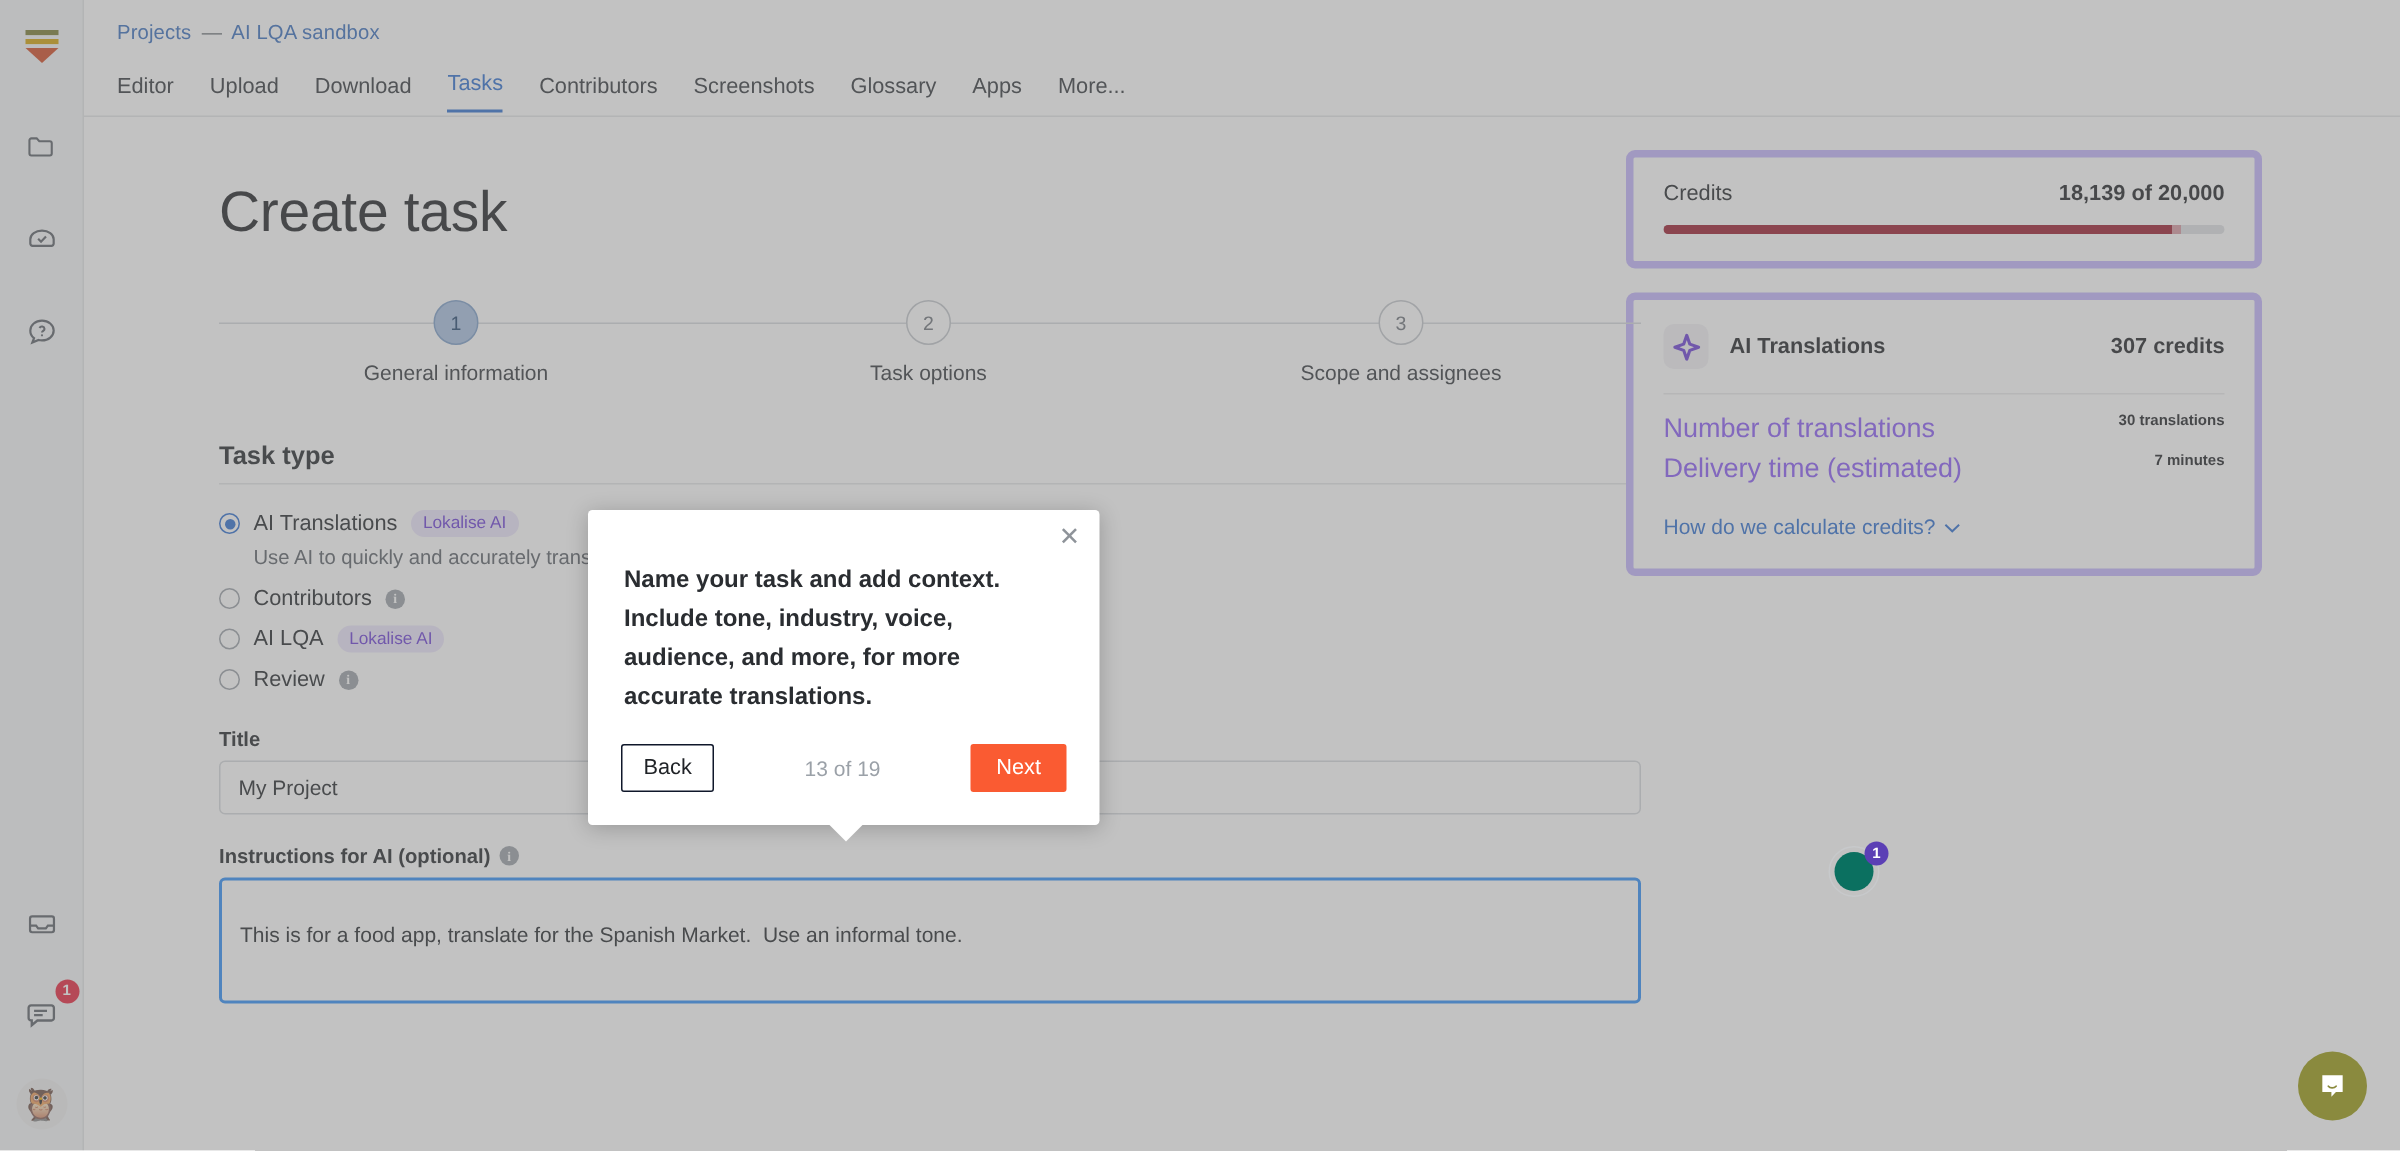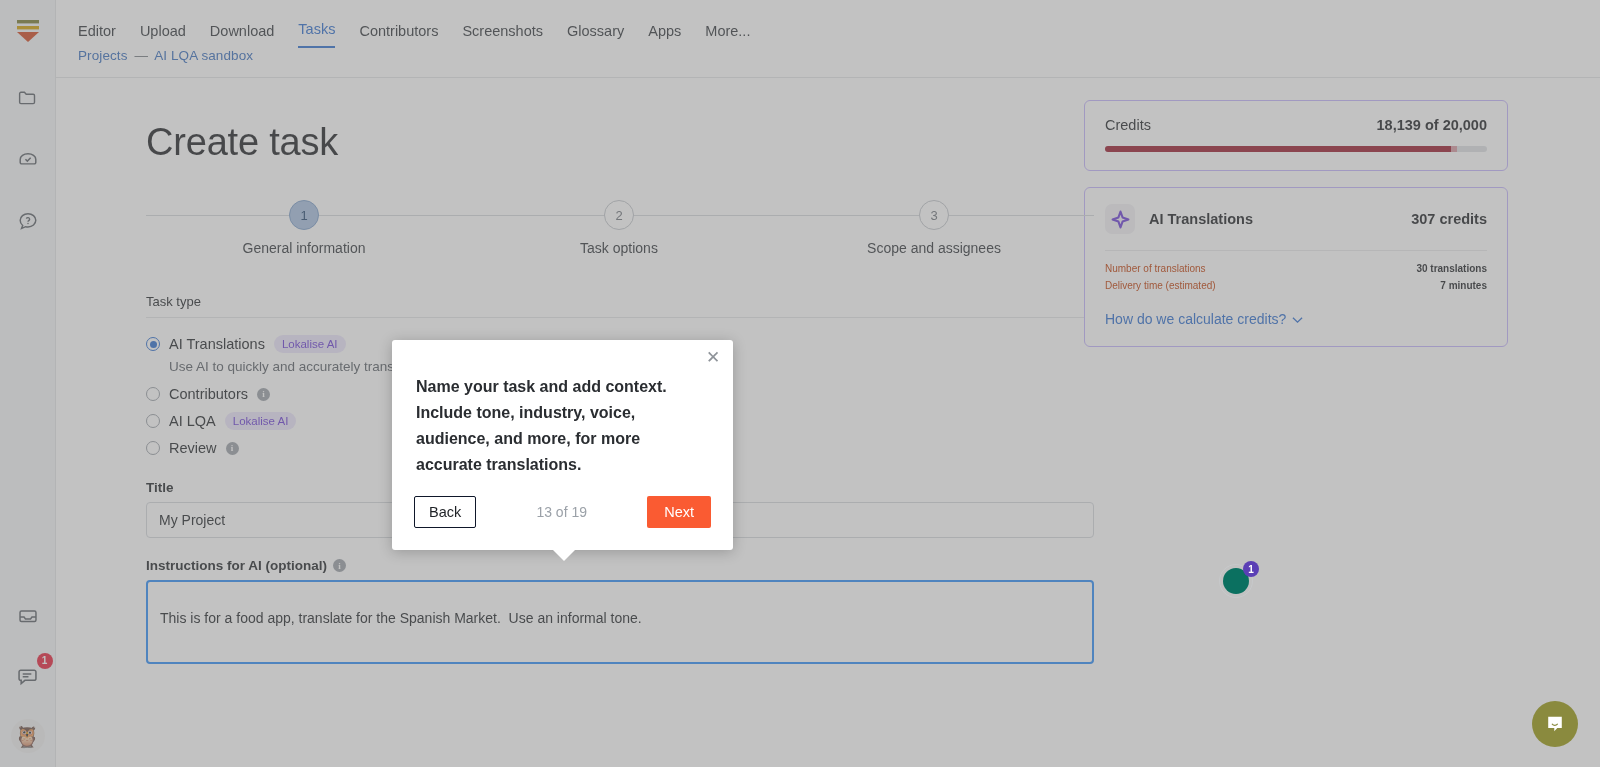--- a/index.html
+++ b/index.html
@@ -112,21 +112,21 @@
     display: flex; align-items: center; justify-content: center;
     margin: 0 auto; position: relative; z-index: 2;
   }
   .step.active .bubble {
     background: #a8c0e0; border-color: #7d9ec9; color: #23466f; font-weight: 400;
   }
   .step .label { margin-top: 10px; font-size: 14px; color: #33383d; }
 
   
   .field-label {
-    font-size: 13px; font-weight: 400; color: #23272b; margin-bottom: 8px;
+    font-size: 17px; font-weight: 700; color: #23272b; margin-bottom: 8px;
   }
   .hr { height: 1px; background: #e3e5e8; width: 948px; margin-bottom: 14px; }
 
   
   .radio-row { display: flex; align-items: center; gap: 9px; margin-bottom: 3px; height: 24px; }
   .radio {
     width: 14px; height: 14px; border-radius: 50%;
     border: 1px solid #9ba1a8; background: #fff; flex: 0 0 14px; position: relative;
   }
   .radio.checked { border-color: #2f6fd0; border-width: 1.5px; }
@@ -166,21 +166,21 @@
   
   .actions { width: 948px; display: flex; justify-content: flex-end; margin-top: 48px; }
   .btn-primary {
     background: #3a68ad; color: #e9eef6; border: none; border-radius: 4px;
     font-size: 14px; padding: 0 18px; height: 34px; cursor: pointer;
     font-family: "Liberation Sans", sans-serif;
   }
 
   
   .card {
-    border: 1px solid #c4b5fd; border-radius: 6px; background: #fff;
+    border: 5px solid #c4b5fd; border-radius: 6px; background: #fff;
     padding: 16px 20px 18px 20px; margin-bottom: 16px;
   }
   .card-row { display: flex; justify-content: space-between; align-items: center; }
   .credits-title { font-size: 14.5px; color: #23272b; }
   .credits-value { font-size: 14.5px; color: #1f2226; font-weight: 700; }
   .progress-outer {
     margin-top: 13px; height: 6px; border-radius: 3px; background: #dfe1e4; overflow: hidden;
     display: flex;
   }
   .progress-fill { height: 6px; background: #9b1c2e; }
@@ -190,21 +190,21 @@
   .summary-main { display: flex; justify-content: space-between; align-items: center; }
   .summary-main-left { display: flex; align-items: center; gap: 14px; }
   .ai-icon-box {
     width: 30px; height: 30px; border-radius: 7px; background: #f2f1f5;
     display: flex; align-items: center; justify-content: center;
   }
   .summary-name { font-size: 14.5px; color: #1f2226; font-weight: 700; }
   .summary-credits { font-size: 14.5px; color: #1f2226; font-weight: 700; }
   .summary-sep { height: 1px; background: #e9eaec; margin: 16px 0 12px 0; }
   .summary-line { display: flex; justify-content: space-between; margin-bottom: 6px; }
-  .summary-line .k { font-size: 10px; color: #c2410c; }
+  .summary-line .k { font-size: 18px; color: #8b5cf6; }
   .summary-line .v { font-size: 10px; color: #1f2226; font-weight: 700; }
   .summary-link {
     margin-top: 14px; font-size: 14px; color: #2f6fd0; cursor: pointer;
     display: inline-flex; align-items: center; gap: 6px;
   }
 
   
   #tour {
     position: absolute; z-index: 120;
     left: 392px; top: 340px; width: 341px;
@@ -319,36 +319,36 @@
 
       <div class="avatar">
         <span>🦉</span>
       </div>
     </div>
   </div>
 
   <div id="main-col">
 
     <div id="topbar">
+      <div id="breadcrumb">
+        <span class="crumb">Projects</span>
+        <span class="dash">—</span>
+        <span class="crumb">AI LQA sandbox</span>
+      </div>
       <div id="tabs">
         <div class="tab">Editor</div>
         <div class="tab">Upload</div>
         <div class="tab">Download</div>
         <div class="tab active">Tasks</div>
         <div class="tab">Contributors</div>
         <div class="tab">Screenshots</div>
         <div class="tab">Glossary</div>
         <div class="tab">Apps</div>
         <div class="tab">More...</div>
       </div>
-      <div id="breadcrumb">
-        <span class="crumb">Projects</span>
-        <span class="dash">—</span>
-        <span class="crumb">AI LQA sandbox</span>
-      </div>
     </div>
 
     <div id="content">
 
       <div id="left-pane">
         <h1 id="page-title">Create task</h1>
 
         
         <div id="stepper">
           <div class="track"></div>

